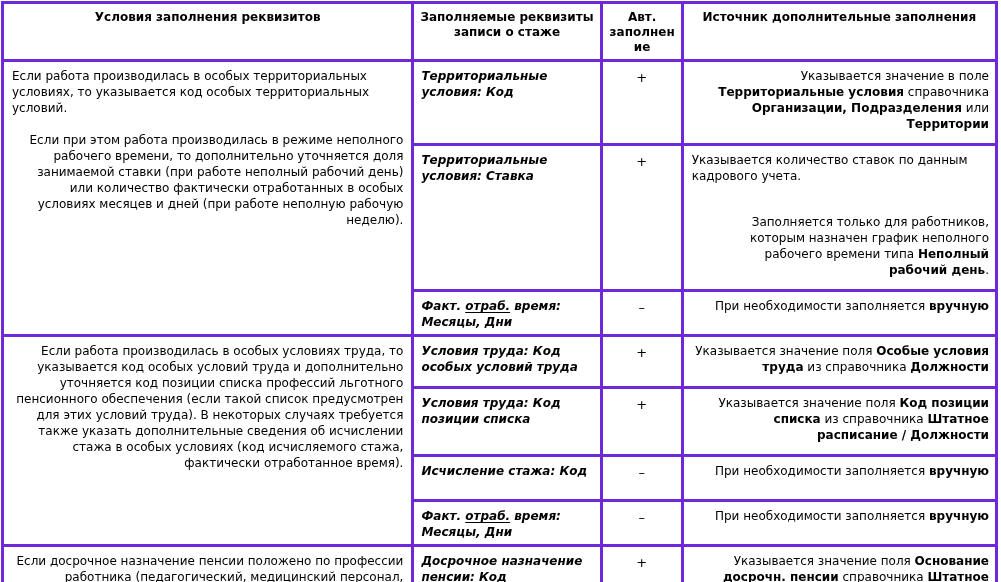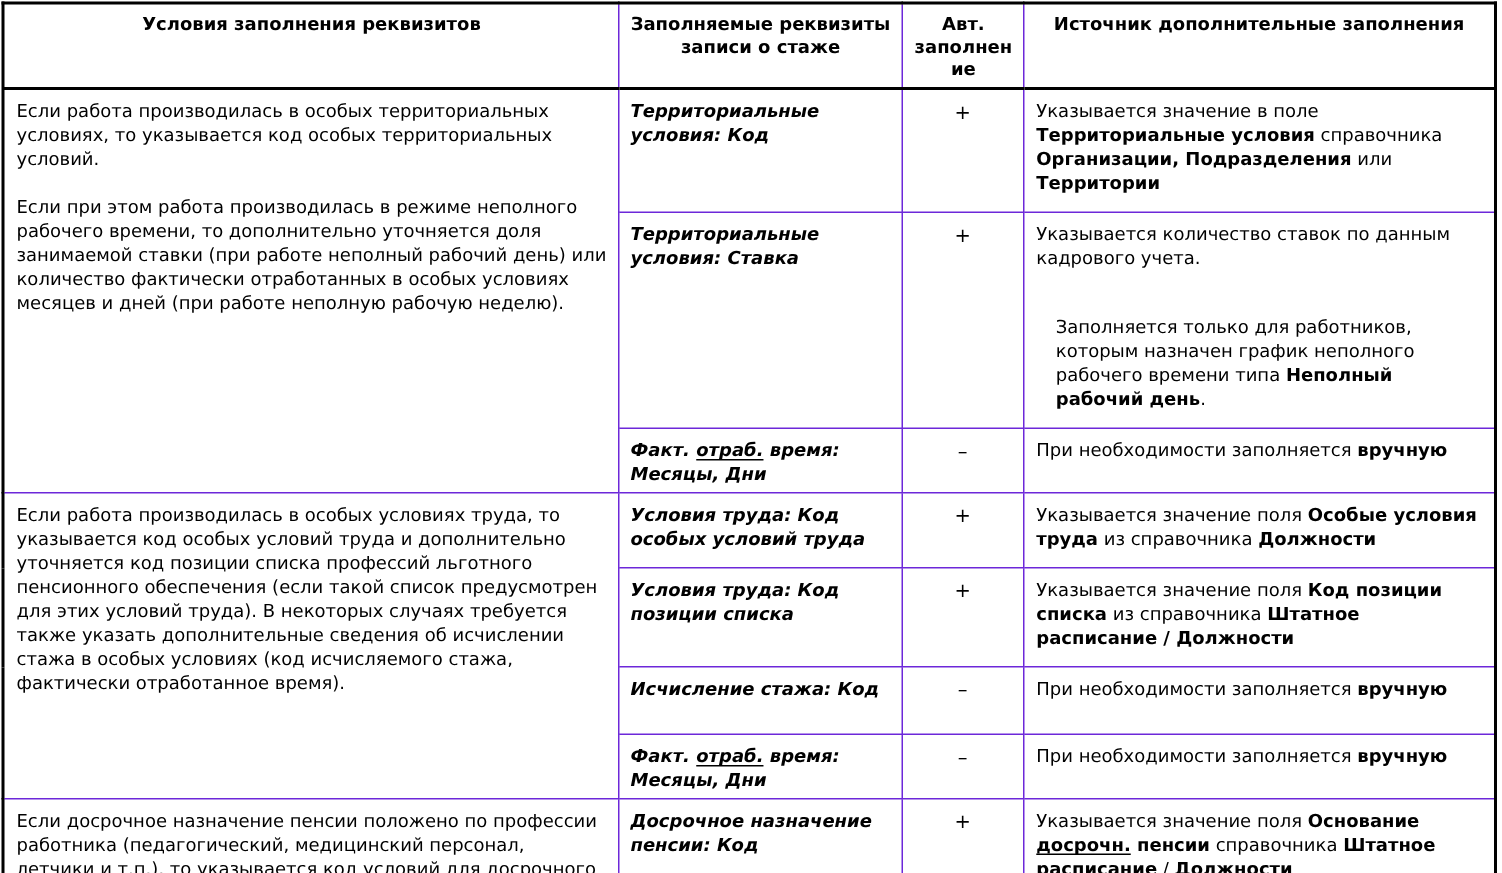--- a/index.html
+++ b/index.html
@@ -8,36 +8,36 @@
     font-family:"DejaVu Sans","Liberation Sans",sans-serif;
     font-size:12px;color:#000;
     -webkit-font-smoothing:antialiased;
   }
   table.grid{
     border-collapse:collapse;table-layout:fixed;
     margin:1px 0 0 1px;width:997px;
     border:2px solid #000;background:#fff;
   }
   .grid th,.grid td{
-    border:1px solid #6d28d9;vertical-align:top;
+    border:3px solid #6d28d9;vertical-align:top;
     padding:4px 6px;overflow:hidden;
   }
   .grid thead th{
     font-weight:bold;text-align:center;vertical-align:top;
     padding-top:6px;border-bottom:2px solid #000;line-height:15px;
   }
   th.auto-col{overflow-wrap:anywhere;word-break:break-word;padding-left:4px;padding-right:3px;margin-left:28px;}
   td.cond{padding:6px 8px 4px 8px;line-height:16px;}
   td.req{
     font-weight:bold;font-style:italic;line-height:16px;padding:6px 6px 4px 7px;
   }
   td.auto{text-align:center;padding-top:9px;font-size:13px;line-height:13px;}
   td.src{padding:6px 6px 4px 8px;line-height:16px;}
   .para{margin:0 0 16px 0;}
-  .para:last-child{margin-bottom:0;}
+  .para:last-child{margin-bottom:0;text-align:right;}
   td.src .para{margin-bottom:7px;}
   .para.indent{margin-left:13px;margin-top:30px;}
   .b{font-weight:bold;}
   .w{
     text-decoration-line:underline;
     text-decoration-style:wavy;
     text-decoration-color:#e00000;
     text-decoration-thickness:1px;
     text-underline-offset:2px;
     text-decoration-skip-ink:none;

